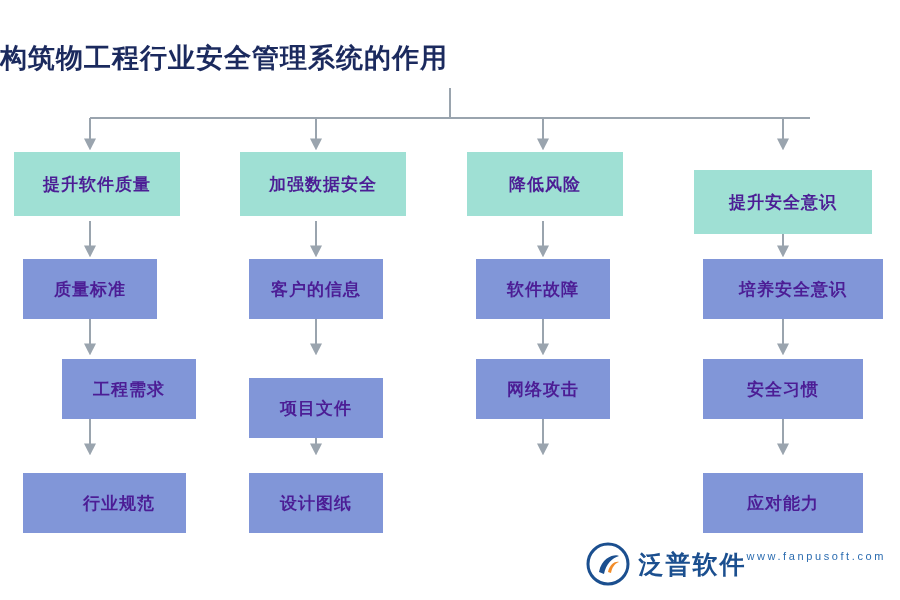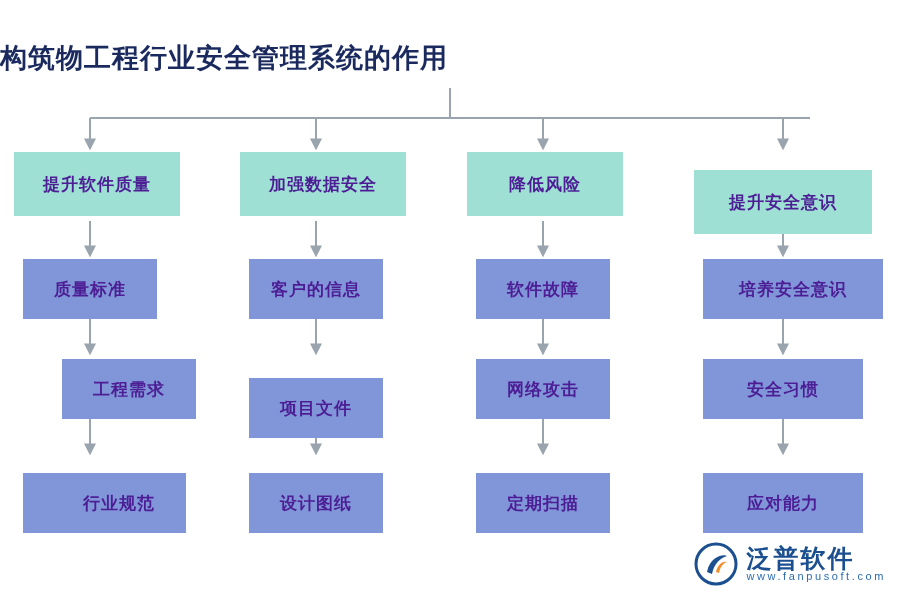--- a/index.html
+++ b/index.html
@@ -67,21 +67,20 @@
     align-items: center;
     gap: 8px;
   }
   .logo-mark {
     width: 44px;
     height: 44px;
     position: relative;
   }
   .logo-text {
     display: flex;
-    flex-direction: column;
     justify-content: center;
     line-height: 1.05;
   }
   .logo-cn {
     font-size: 25px;
     font-weight: bold;
     color: #1b4f8f;
     letter-spacing: 2px;
     font-family: "Liberation Sans", sans-serif;
   }
@@ -136,21 +135,20 @@
   <div class="node sub-node" style="left:23px; top:473px; width:134px;padding-left:29px;">行业规范</div>
 
   <div class="node head-node" style="left:240px; top:152px; width:166px;">加强数据安全</div>
   <div class="node sub-node" style="left:249px; top:259px; width:134px;">客户的信息</div>
   <div class="node sub-node" style="left:249px; top:359px; width:134px;margin-top:19px;">项目文件</div>
   <div class="node sub-node" style="left:249px; top:473px; width:134px;">设计图纸</div>
 
   <div class="node head-node" style="left:467px; top:152px; width:156px;">降低风险</div>
   <div class="node sub-node" style="left:476px; top:259px; width:134px;">软件故障</div>
   <div class="node sub-node" style="left:476px; top:359px; width:134px;">网络攻击</div>
-  <div class="node sub-node" style="left:476px; top:473px; width:134px;">定期扫描</div>
 
   <div class="node head-node" style="left:694px; top:152px; width:178px;margin-top:18px;">提升安全意识</div>
   <div class="node sub-node" style="left:703px; top:259px; width:180px;">培养安全意识</div>
   <div class="node sub-node" style="left:703px; top:359px; width:160px;">安全习惯</div>
   <div class="node sub-node" style="left:703px; top:473px; width:160px;">应对能力</div>
 
   <div class="logo">
     <div class="logo-mark">
       <svg viewBox="0 0 44 44" width="44" height="44">
         <circle cx="22" cy="22" r="20" fill="none" stroke="#1b4f8f" stroke-width="3"></circle>

